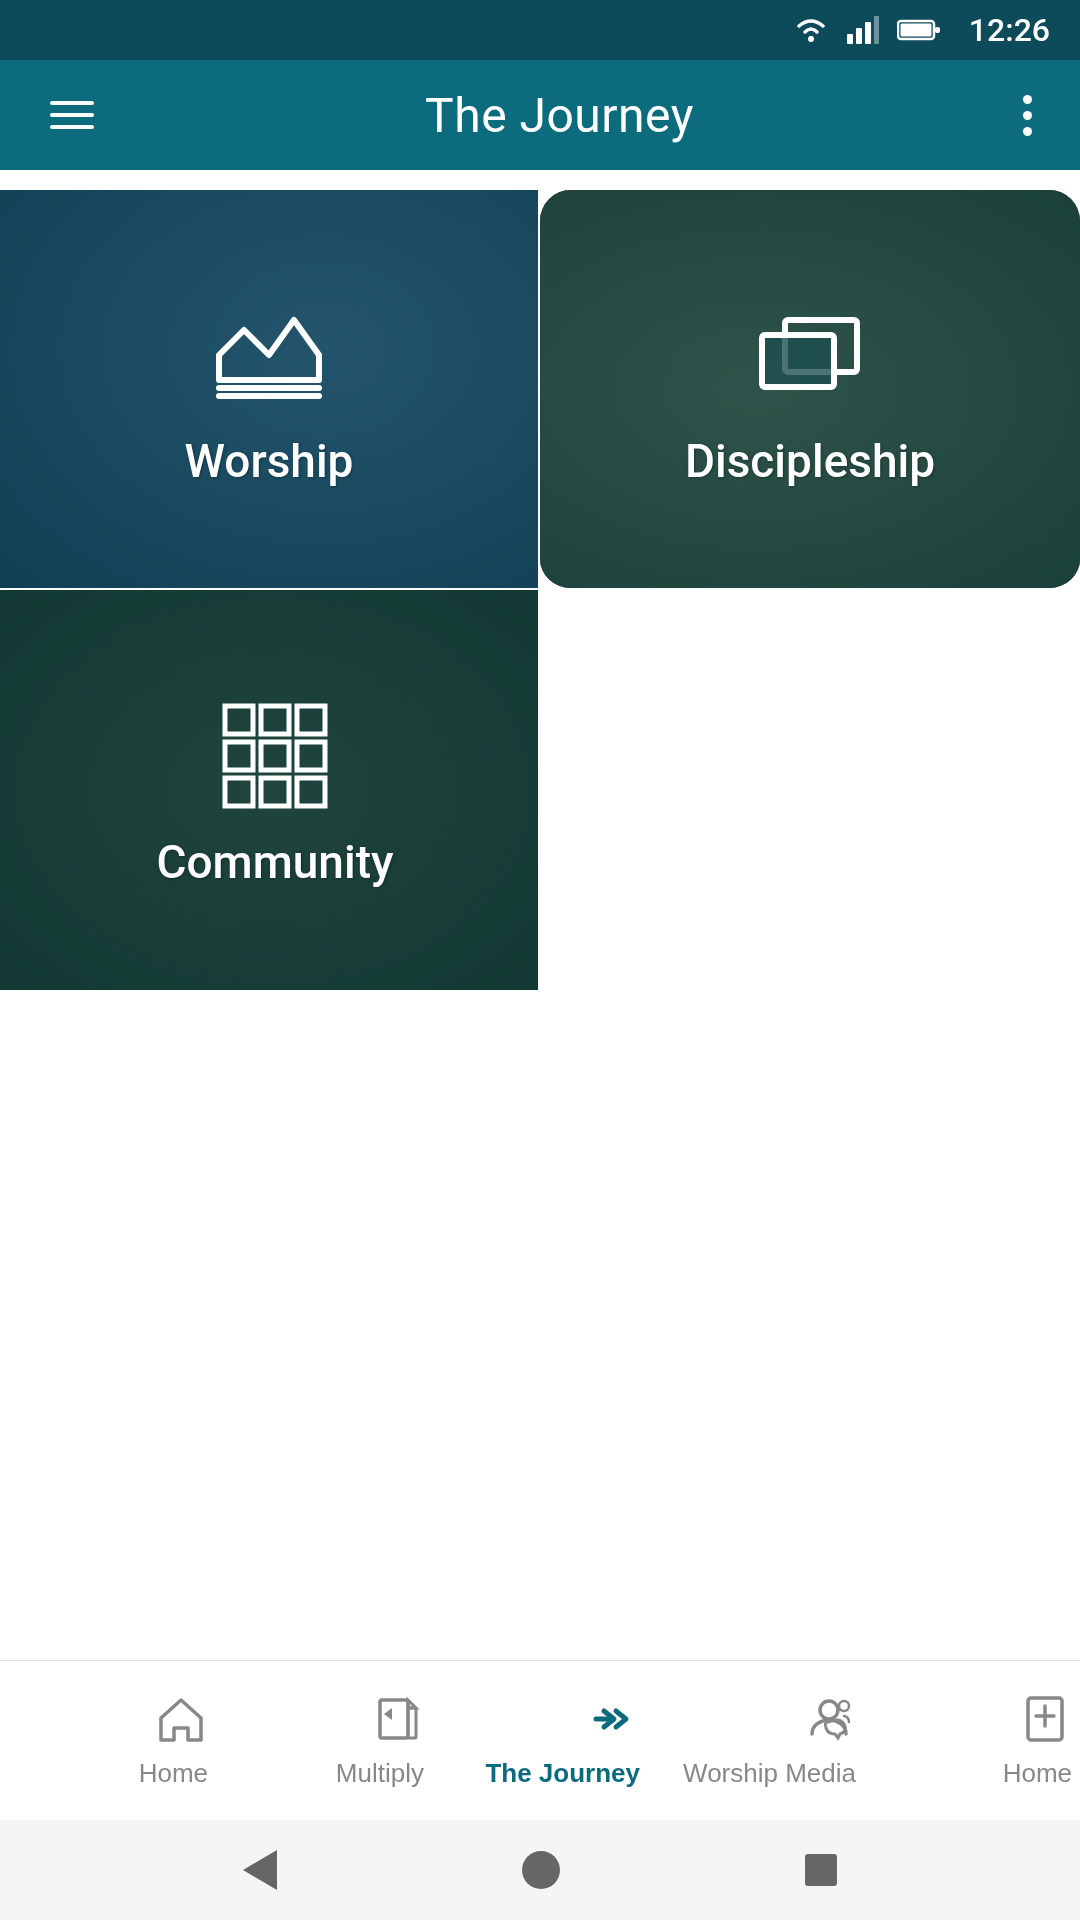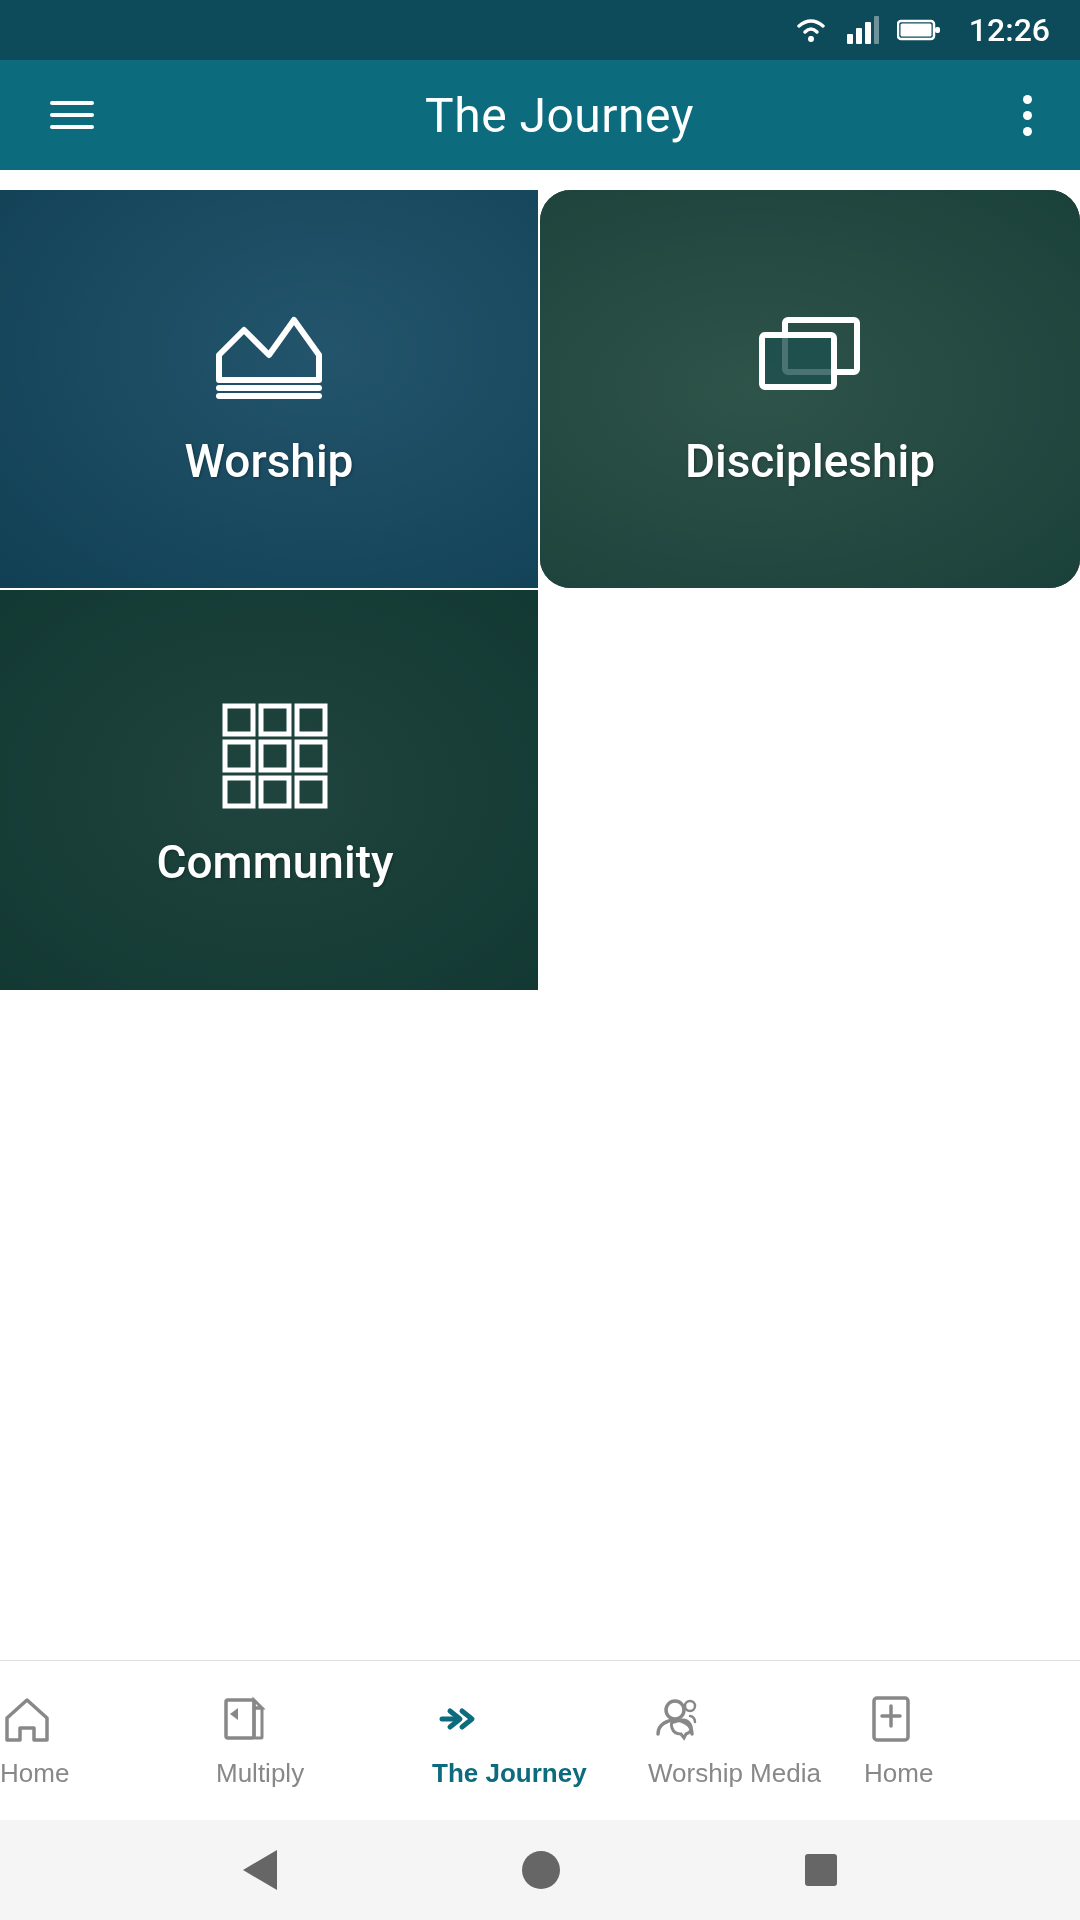--- a/index.html
+++ b/index.html
@@ -213,24 +213,24 @@
       border-top: 1.5px solid #e0e0e0;
       height: 160px;
       display: flex;
       align-items: center;
     }
 
     .nav-item {
       flex: 1;
       display: flex;
       flex-direction: column;
-      align-items: flex-start;
+      align-items: flex-end;
       gap: 12px;
       cursor: pointer;
-      padding: 16px 0;
+      padding: 16px 8px;
       border: none;
       background: none;
     }
 
     .nav-icon {
       width: 54px;
       height: 54px;
       display: flex;
       align-items: center;
       justify-content: center;

